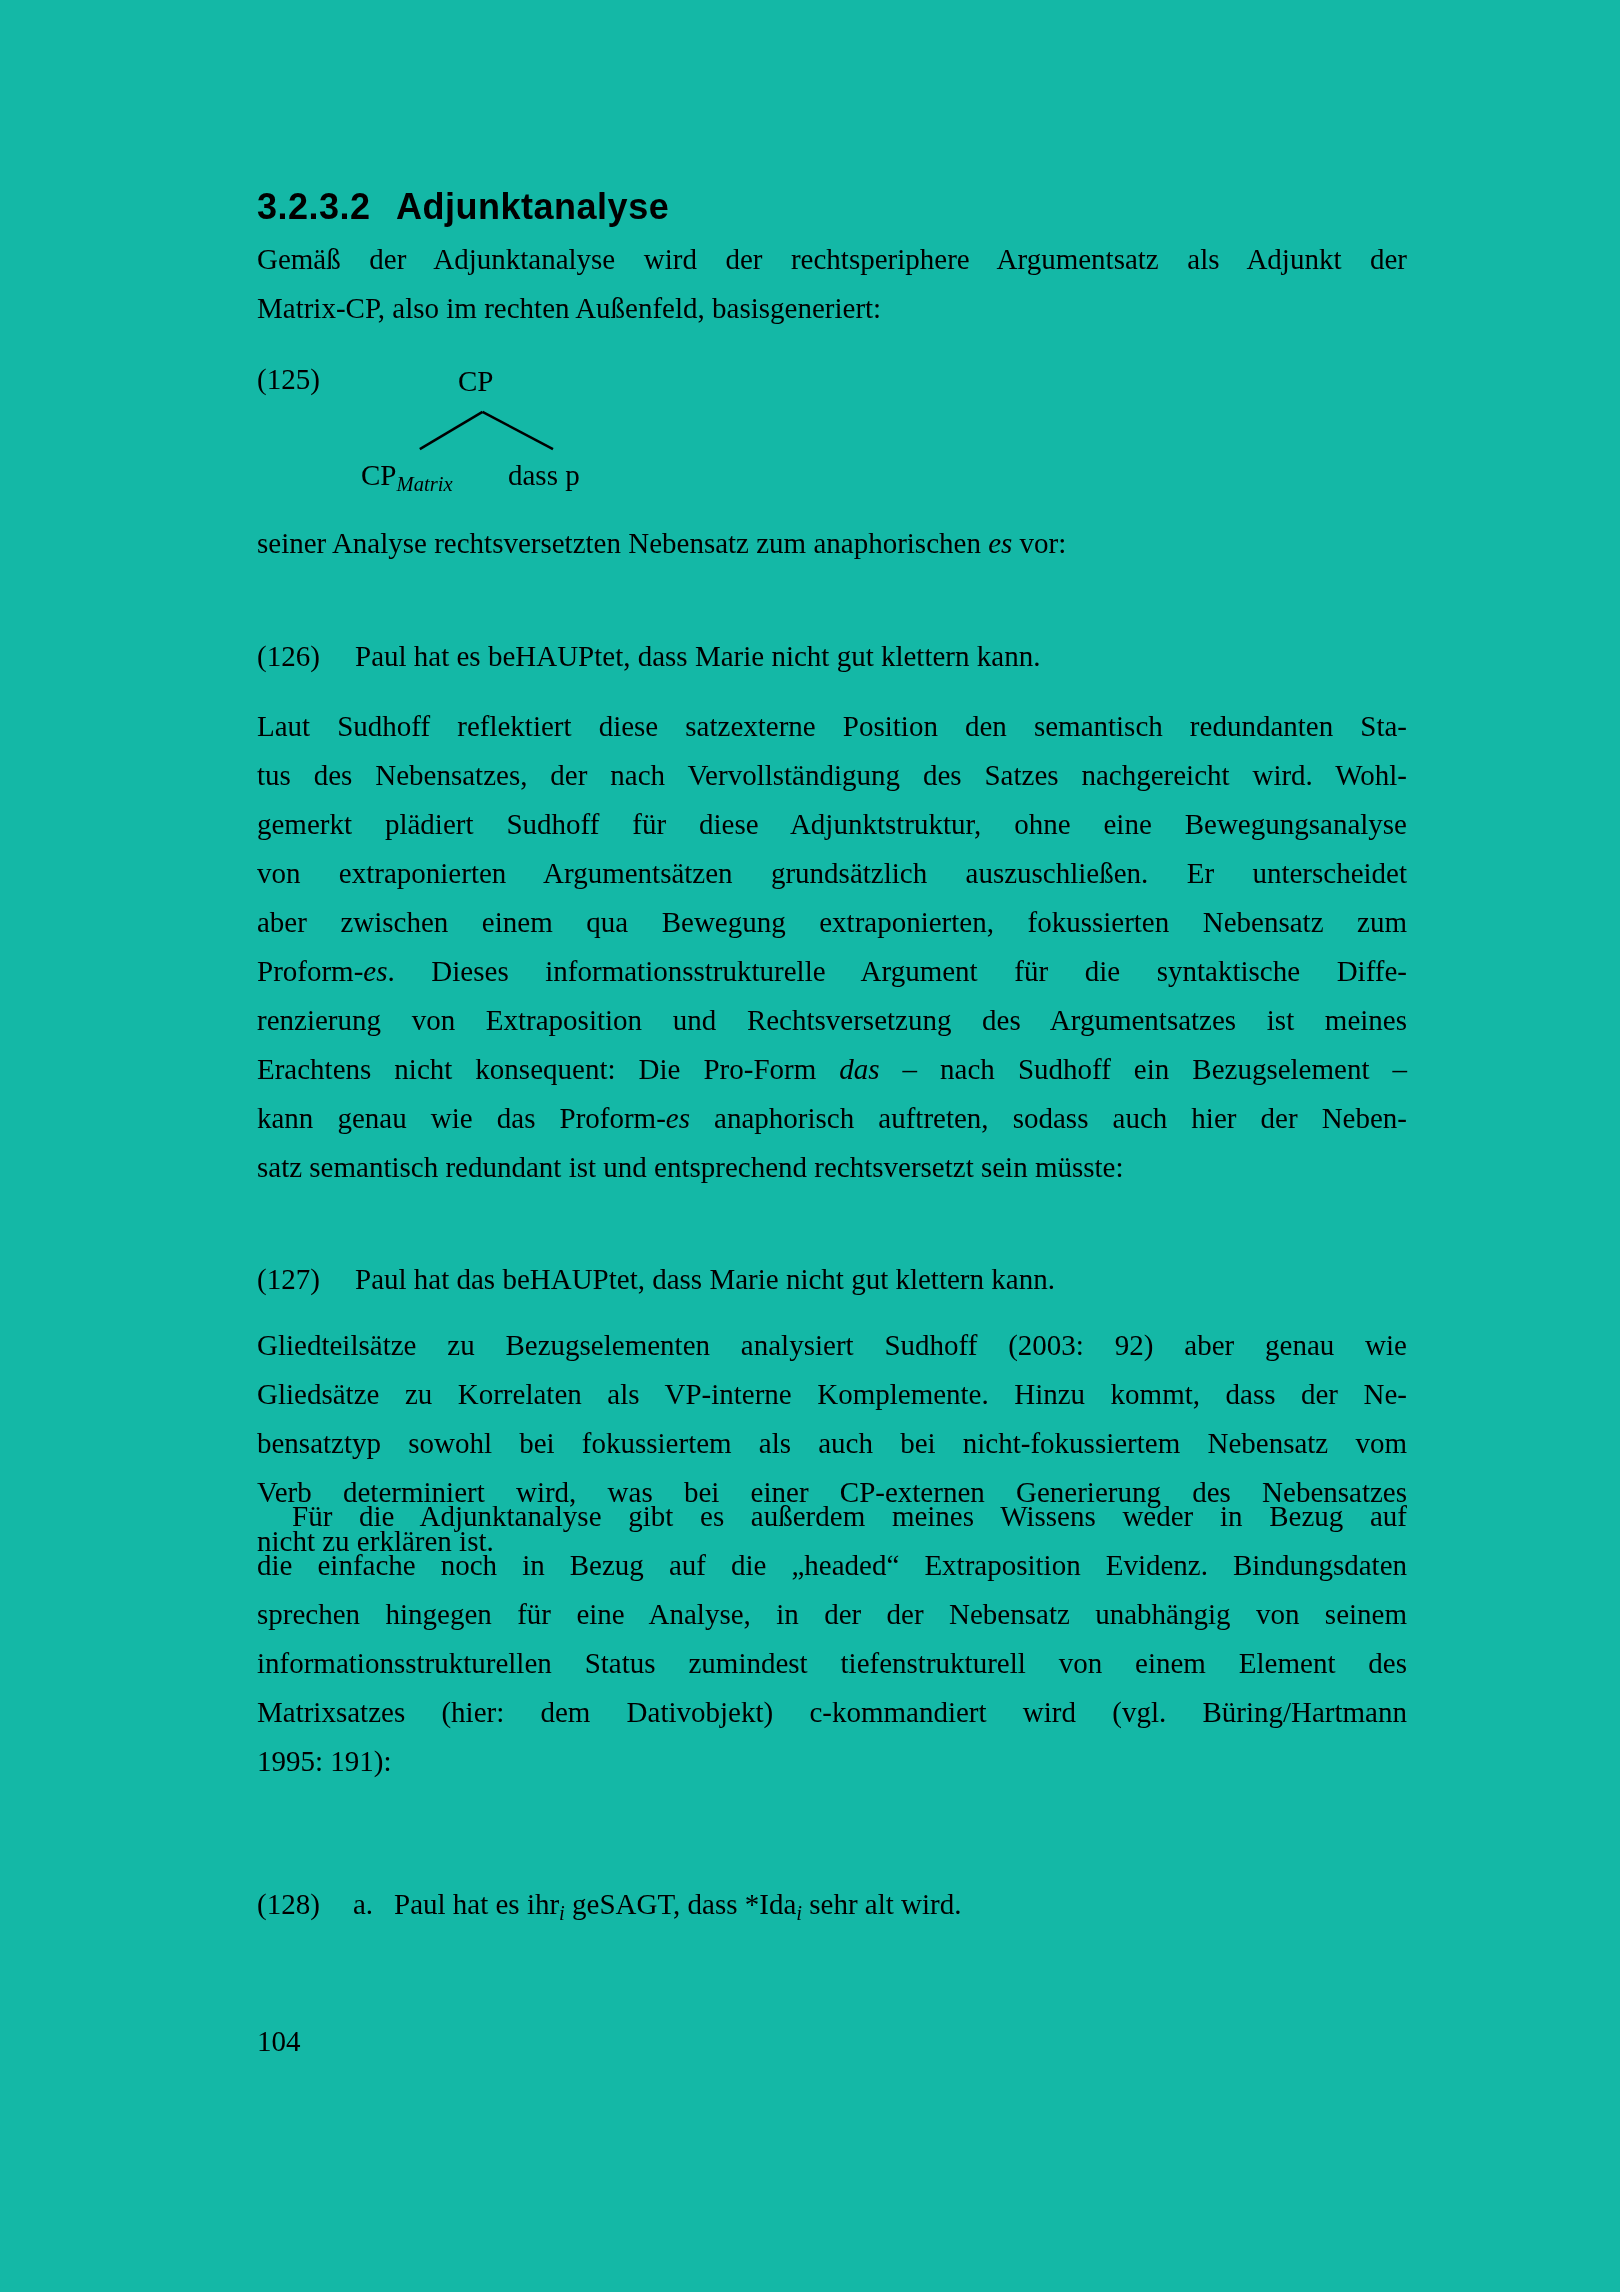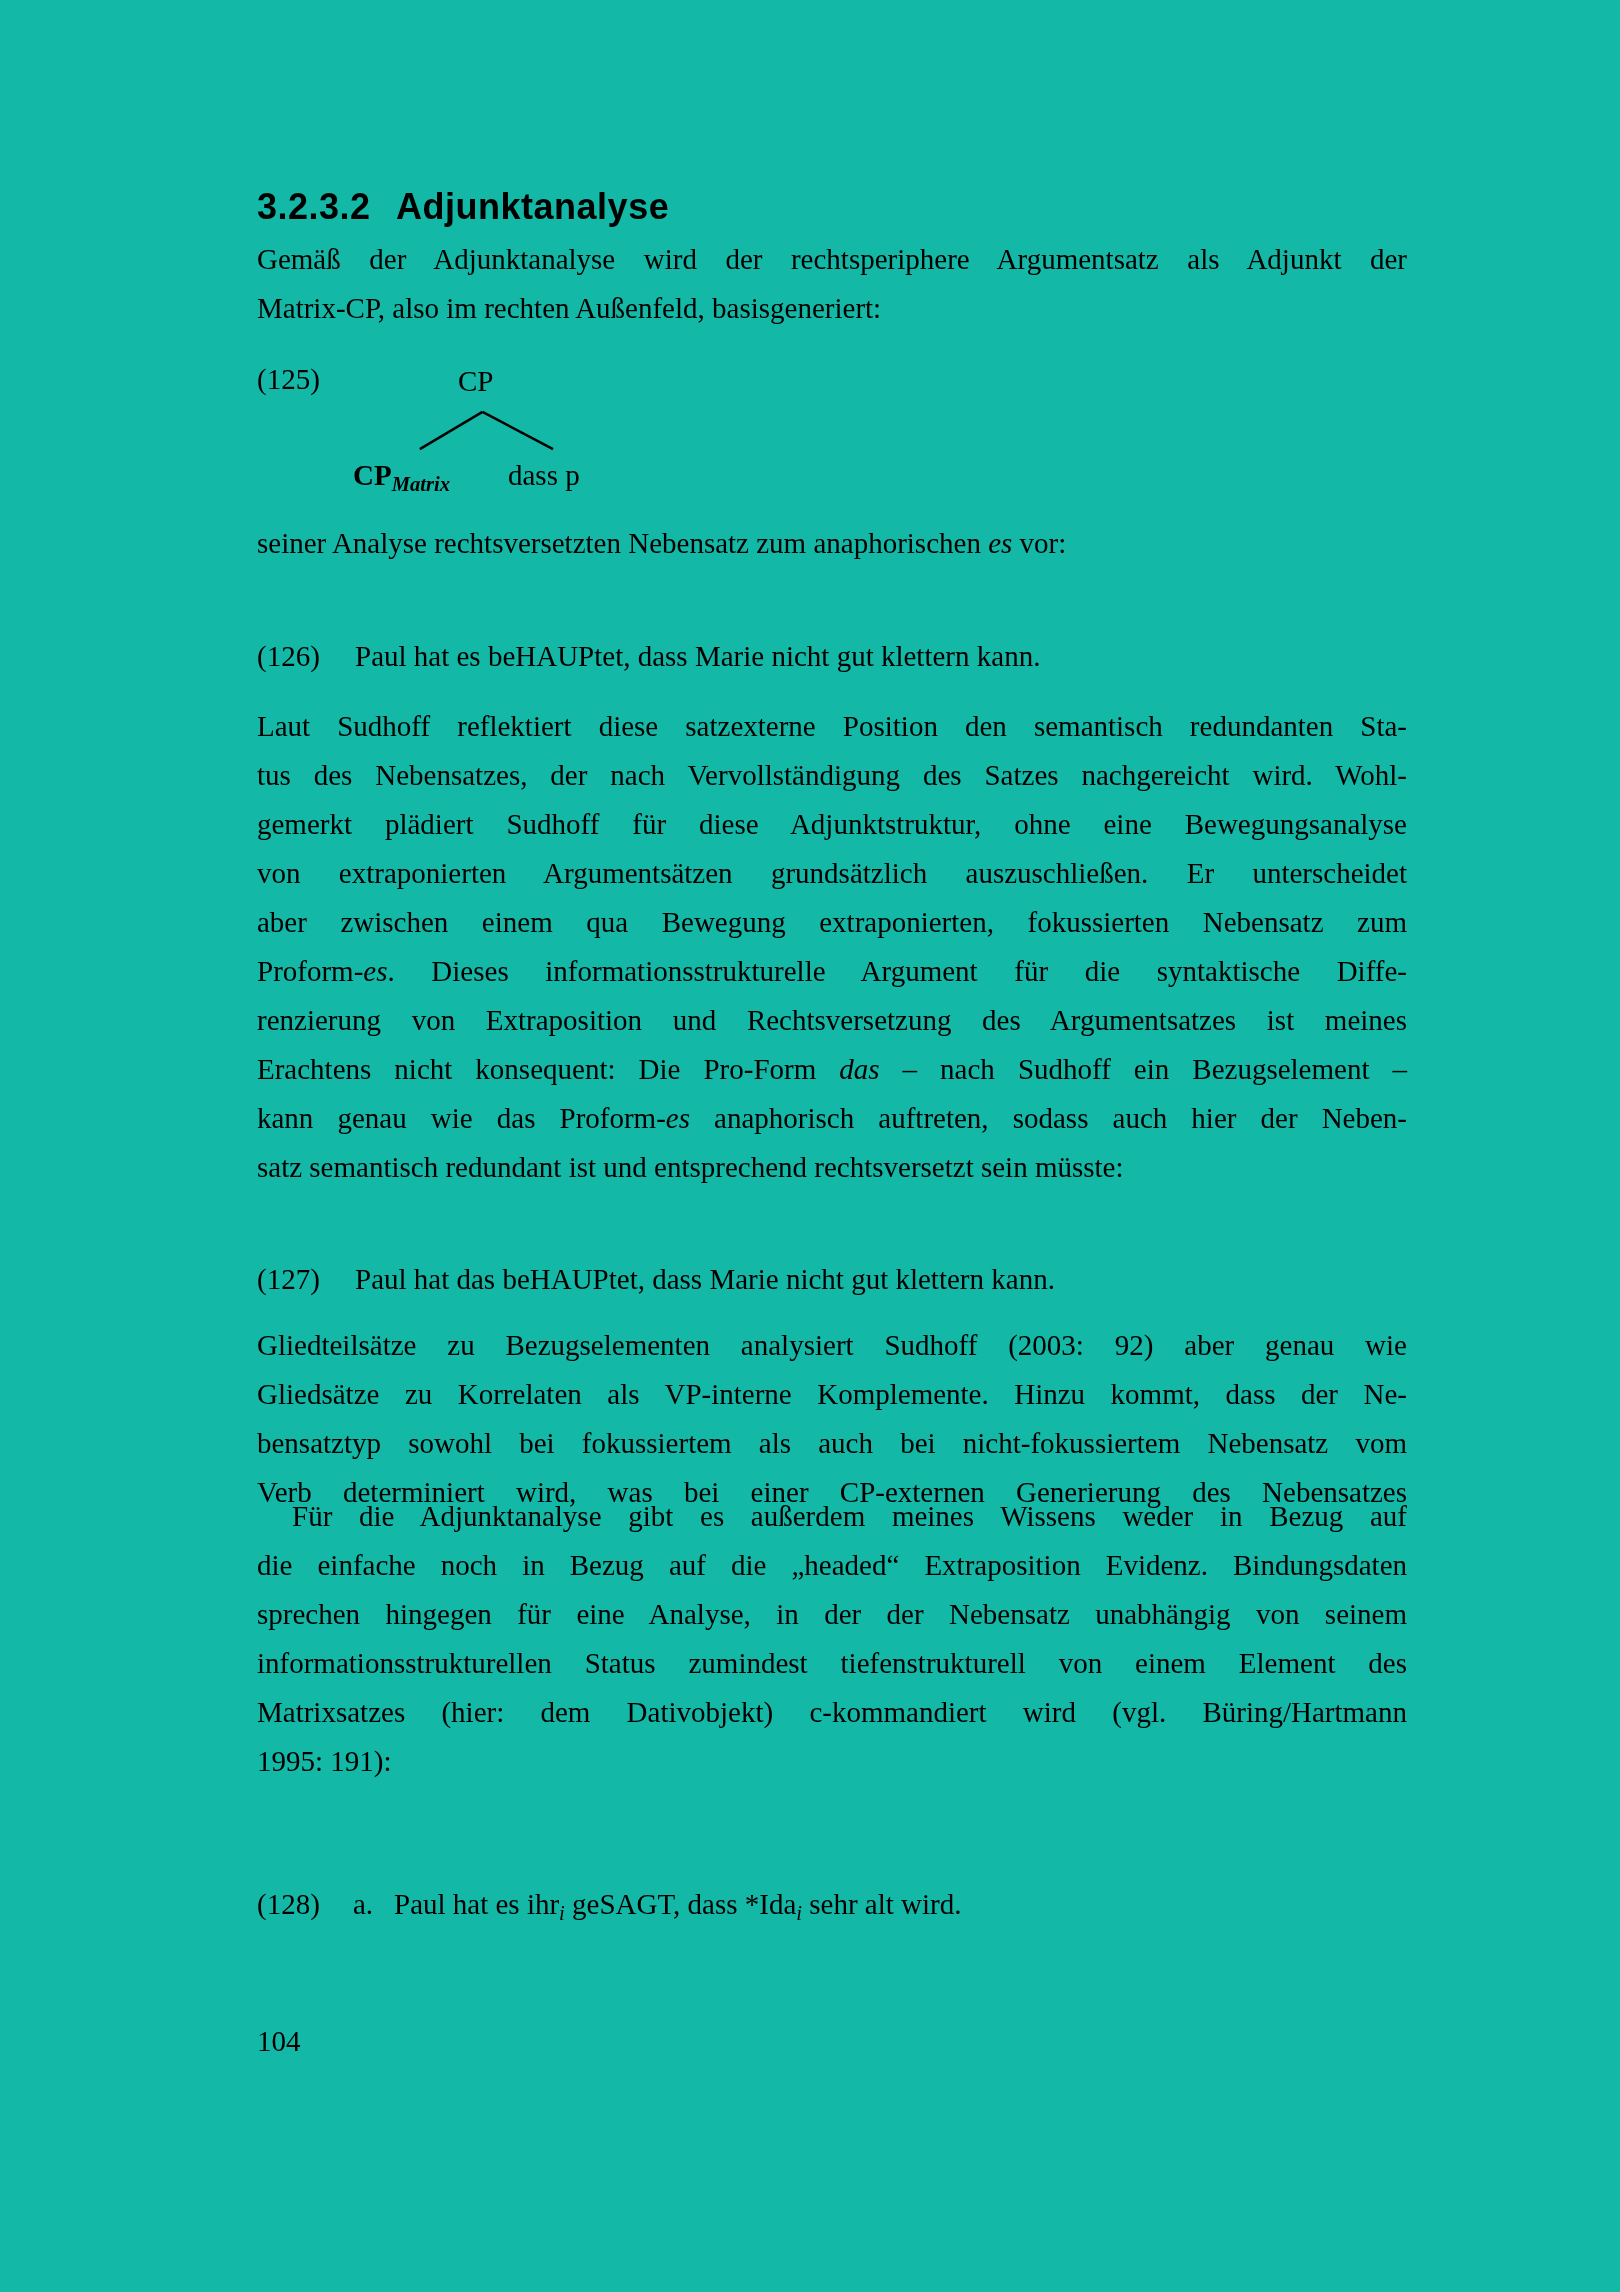--- a/index.html
+++ b/index.html
@@ -83,21 +83,21 @@
     position: absolute;
     left: 0;
     top: 2px;
   }
   .tree-node {
     position: absolute;
     line-height: 37px;
     white-space: nowrap;
   }
   .tree-root  { left: 201px; top: 2px; }
-  .tree-child1 { left: 96px; top: 96px; font-weight: bold; }
+  .tree-child1 { left: 104px; top: 96px; }
   .tree-child2 { left: 251px; top: 96px; }
   .tree-svg {
     position: absolute;
     left: 0;
     top: 0;
   }
   .pagenum {
     top: 2017px;
     line-height: 49px;
   }
@@ -153,20 +153,21 @@
   <div class="block example" style="top:1255px">
     <span class="exlabel">(127)</span>
     <span>Paul hat das beHAUPtet, dass Marie nicht gut klettern kann.</span>
   </div>
 
   <div class="block para" style="top:1321px">
       <div class="tline j">Gliedteilsätze zu Bezugselementen analysiert Sudhoff (2003: 92) aber genau wie</div>
       <div class="tline j">Gliedsätze zu Korrelaten als VP-interne Komplemente. Hinzu kommt, dass der Ne-</div>
       <div class="tline j">bensatztyp sowohl bei fokussiertem als auch bei nicht-fokussiertem Nebensatz vom</div>
       <div class="tline j">Verb determiniert wird, was bei einer CP-externen Generierung des Nebensatzes</div>
+      <div class="tline last">nicht zu erklären ist.</div>
     </div>
 
   <div class="block para indent-first" style="top:1492px">
       <div class="tline j">Für die Adjunktanalyse gibt es außerdem meines Wissens weder in Bezug auf</div>
       <div class="tline j">die einfache noch in Bezug auf die „headed“ Extraposition Evidenz. Bindungsdaten</div>
       <div class="tline j">sprechen hingegen für eine Analyse, in der der Nebensatz unabhängig von seinem</div>
       <div class="tline j">informationsstrukturellen Status zumindest tiefenstrukturell von einem Element des</div>
       <div class="tline j">Matrixsatzes (hier: dem Dativobjekt) c-kommandiert wird (vgl. Büring/Hartmann</div>
       <div class="tline last">1995: 191):</div>
     </div>

